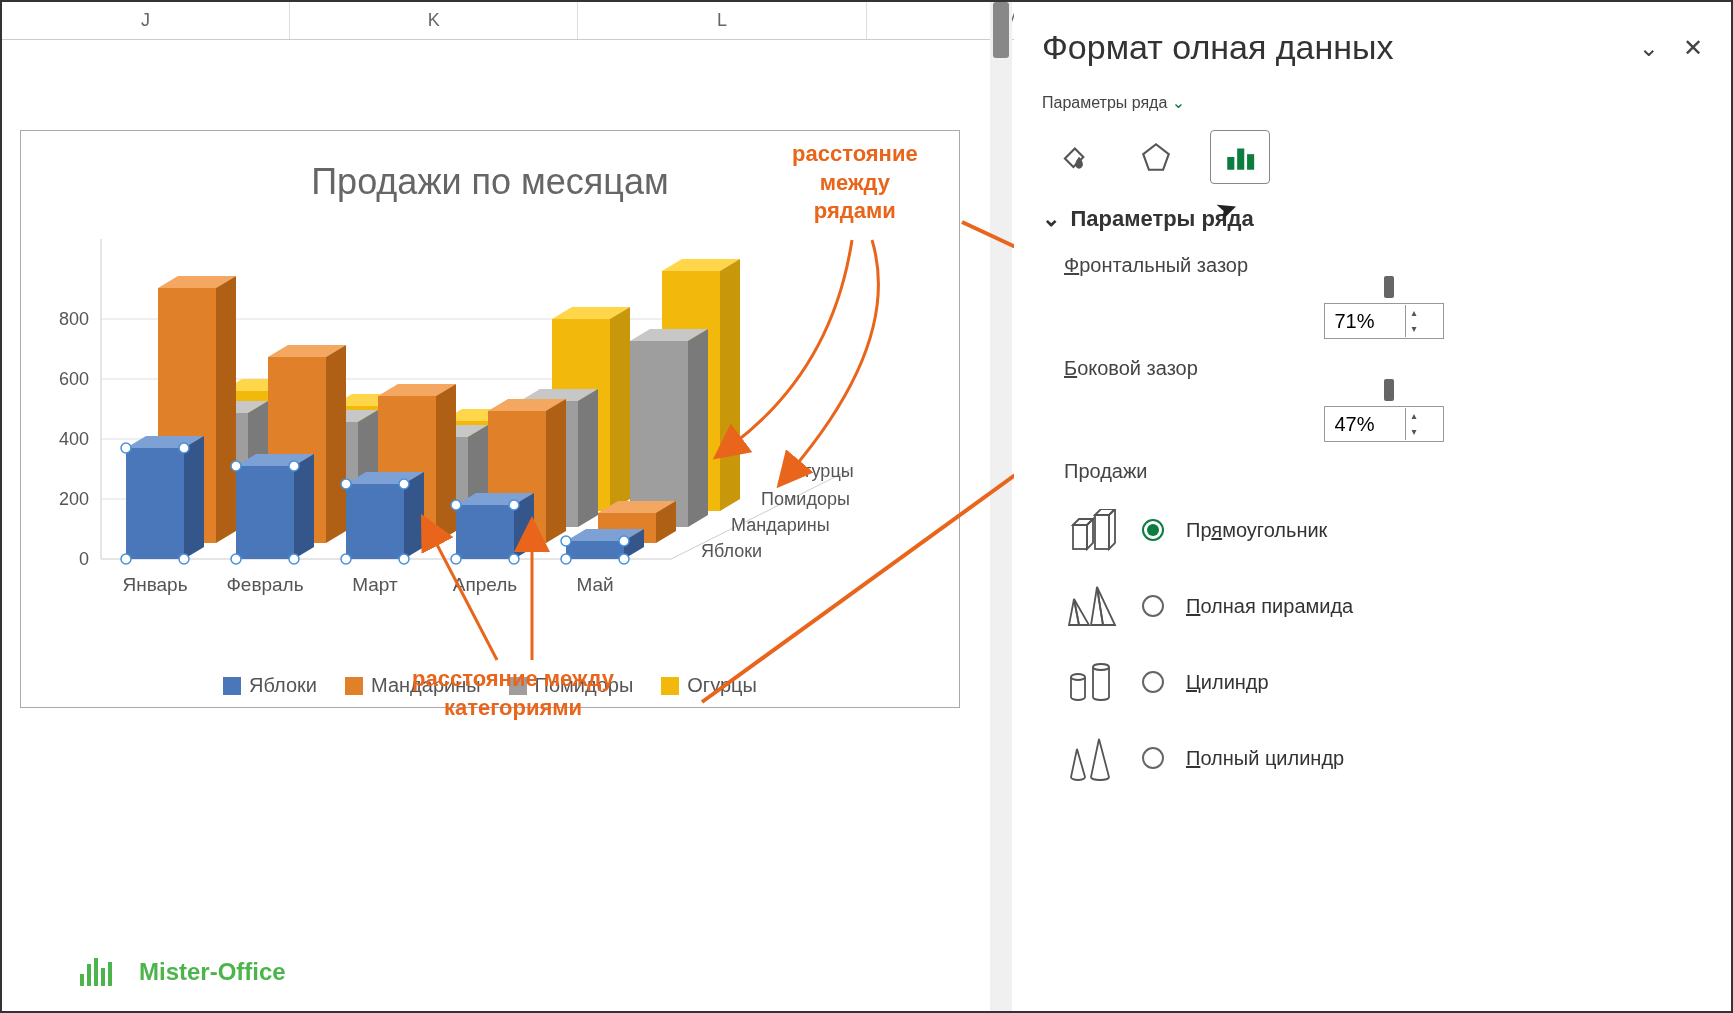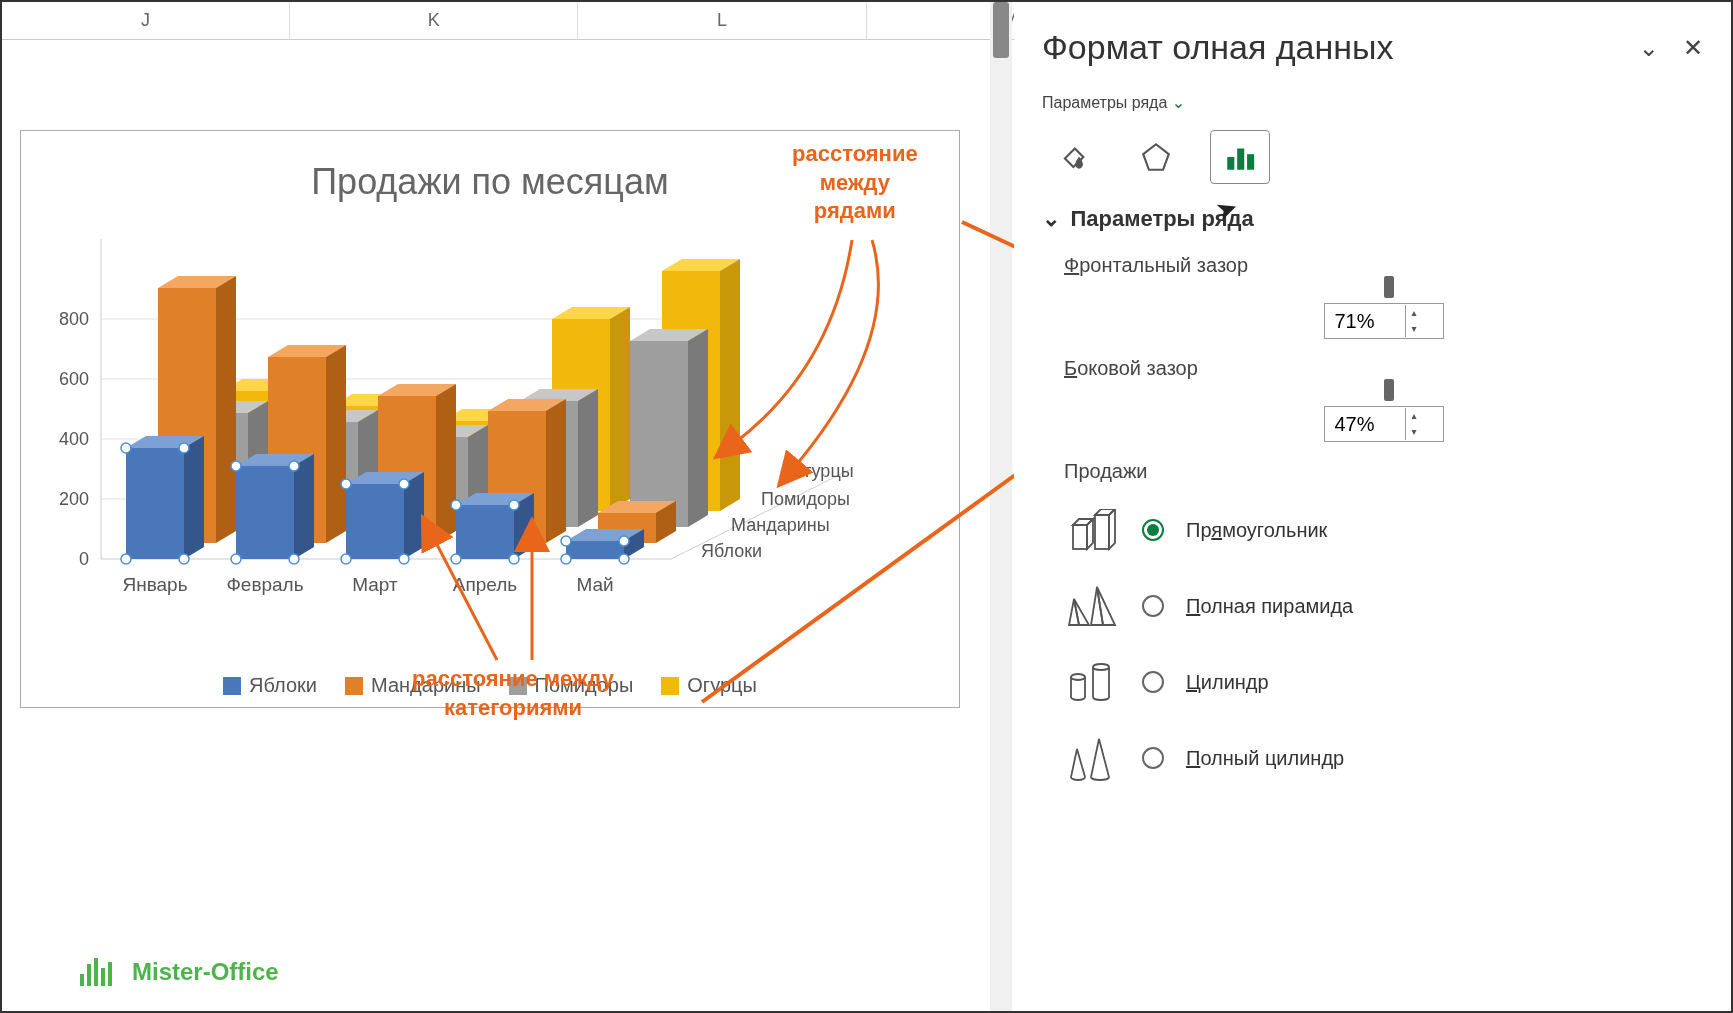--- a/index.html
+++ b/index.html
@@ -72,21 +72,21 @@
     position: absolute;
     color: #e8651b;
     font-size: 22px;
     font-weight: 600;
     text-align: center;
     line-height: 1.3;
   }
   .logo {
     position: absolute;
     left: 78px; bottom: 24px;
-    display: flex; align-items: center; gap: 20px;
+    display: flex; align-items: center; gap: 27px;
     color: #4bb54b;
     font-size: 24px;
     font-weight: 600;
   }
   .logo .bars { display:flex; gap:3px; align-items:flex-end; height:28px;}
   .logo .bars span{ width:4px; background:#4bb54b;}
   .scrollbar {
     position: absolute;
     left: 988px; top: 0;
     width: 22px; height: 1010px;

